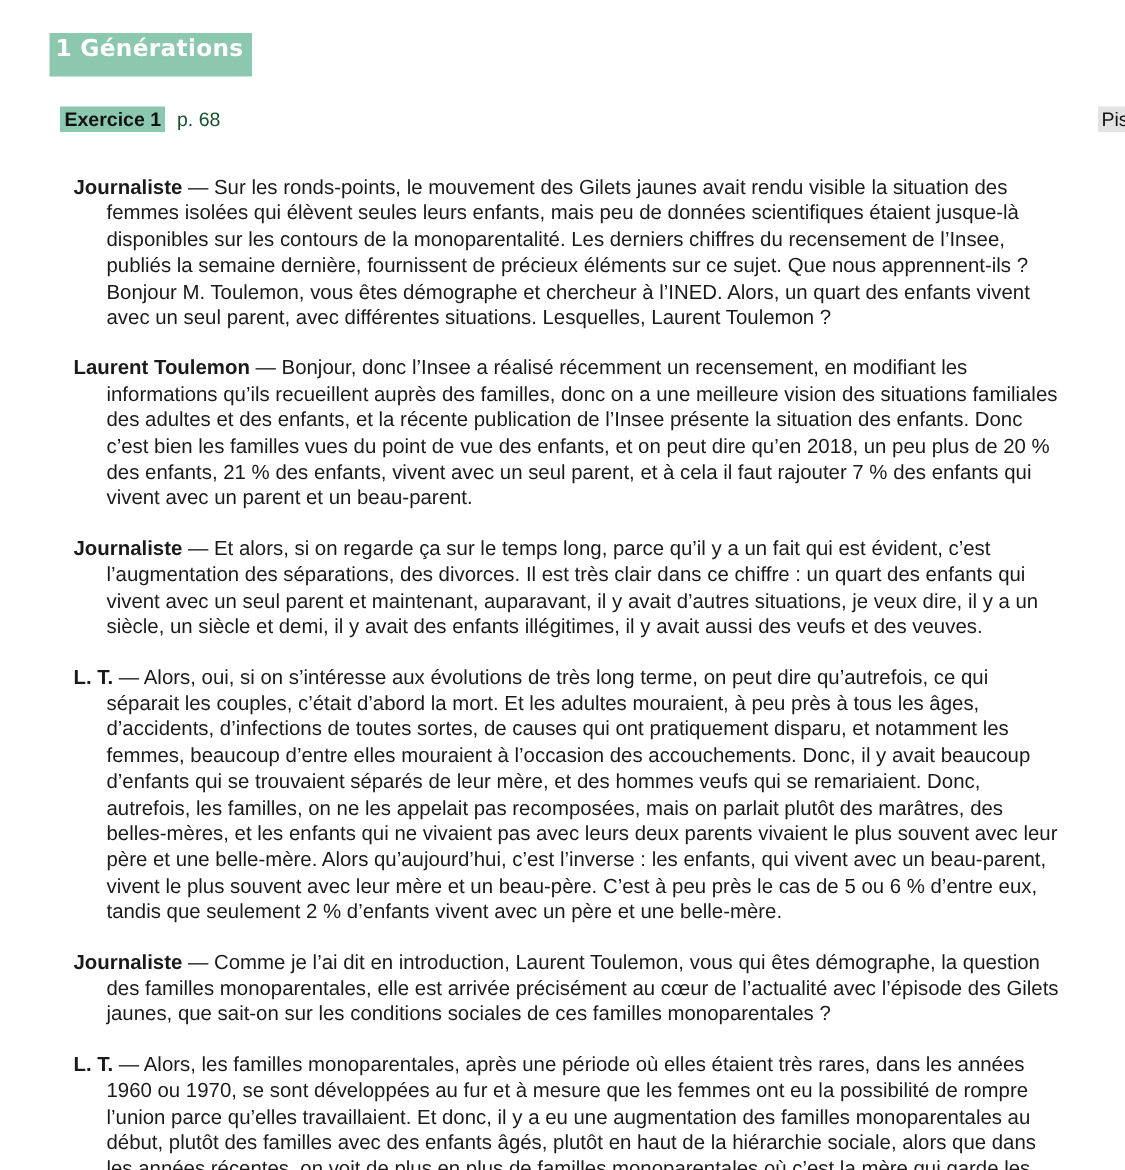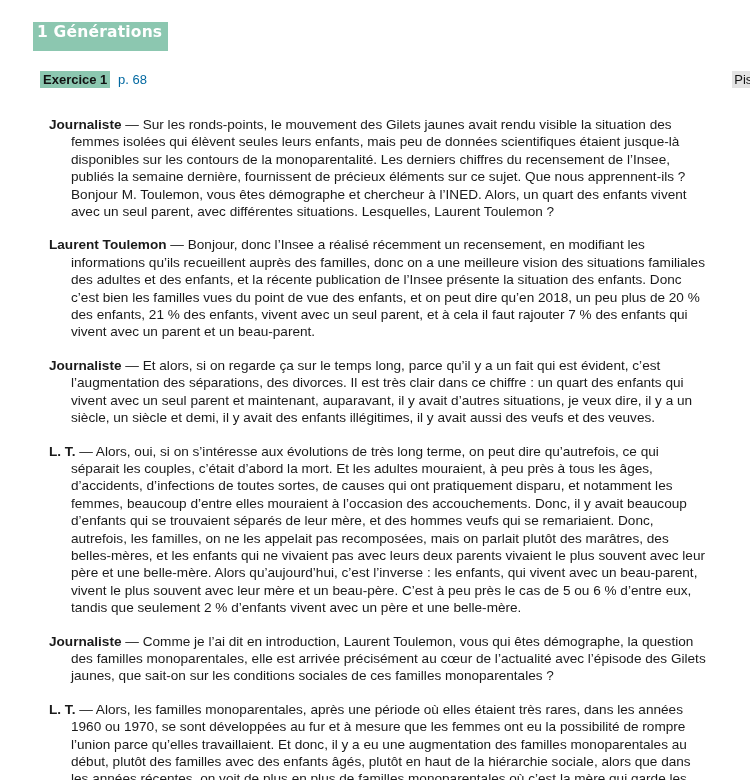--- a/index.html
+++ b/index.html
@@ -15,21 +15,21 @@
       letter-spacing: 0.2px;
     }
     .exercise-row {
       position: absolute; left: 40px; top: 71px; width: 736px; height: 17px;
       font-size: 13px; line-height: 17px;
     }
     .exercise-badge {
       position: absolute; left: 0; top: 0; background: #8cc7b0;
       padding: 0 3px; font-weight: bold; color: #111;
     }
-    .page-ref { position: absolute; left: 78px; top: 0; color: #0369a1; }
+    .page-ref { position: absolute; left: 78px; top: 0; color: #14532d; }
     .track-badge {
       position: absolute; right: 0; top: 0; background: #e3e3e3;
       padding: 0 2px; color: #111;
     }
     .transcript {
       position: absolute; left: 33px; top: 100px; width: 690px;
       font-size: 13.6px; line-height: 17.4px;
     }
     .turn {
       margin: 16px; padding-left: 22px; text-indent: -22px;

